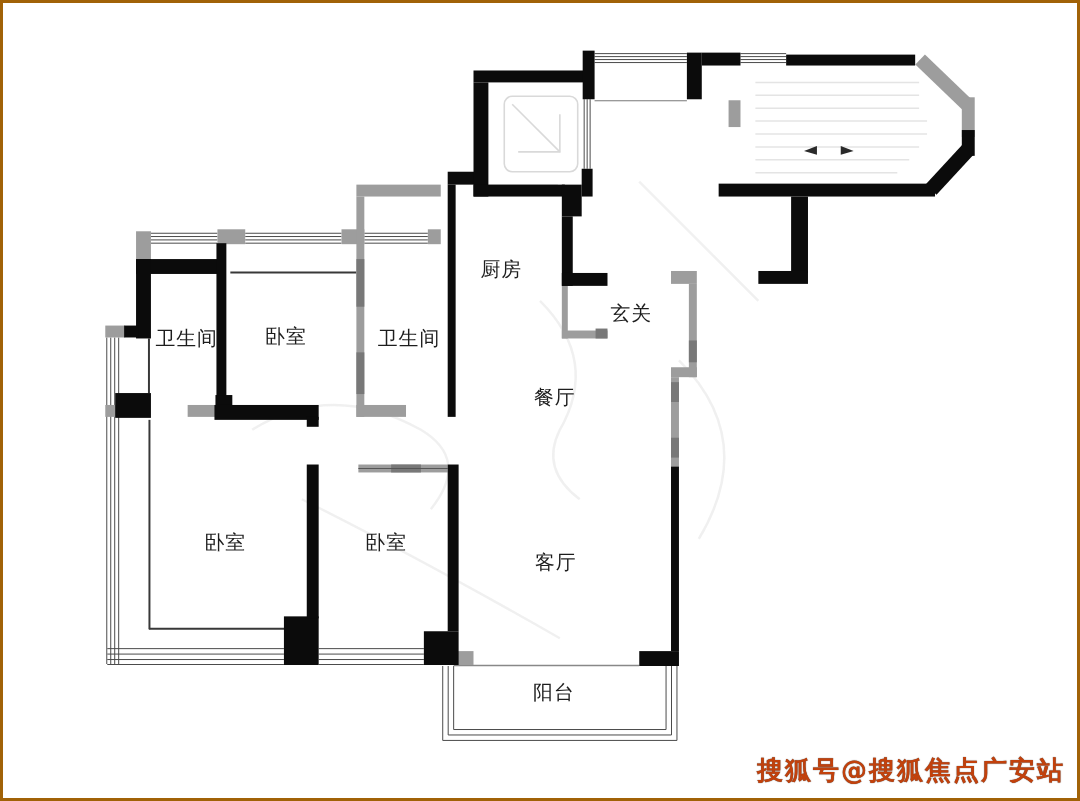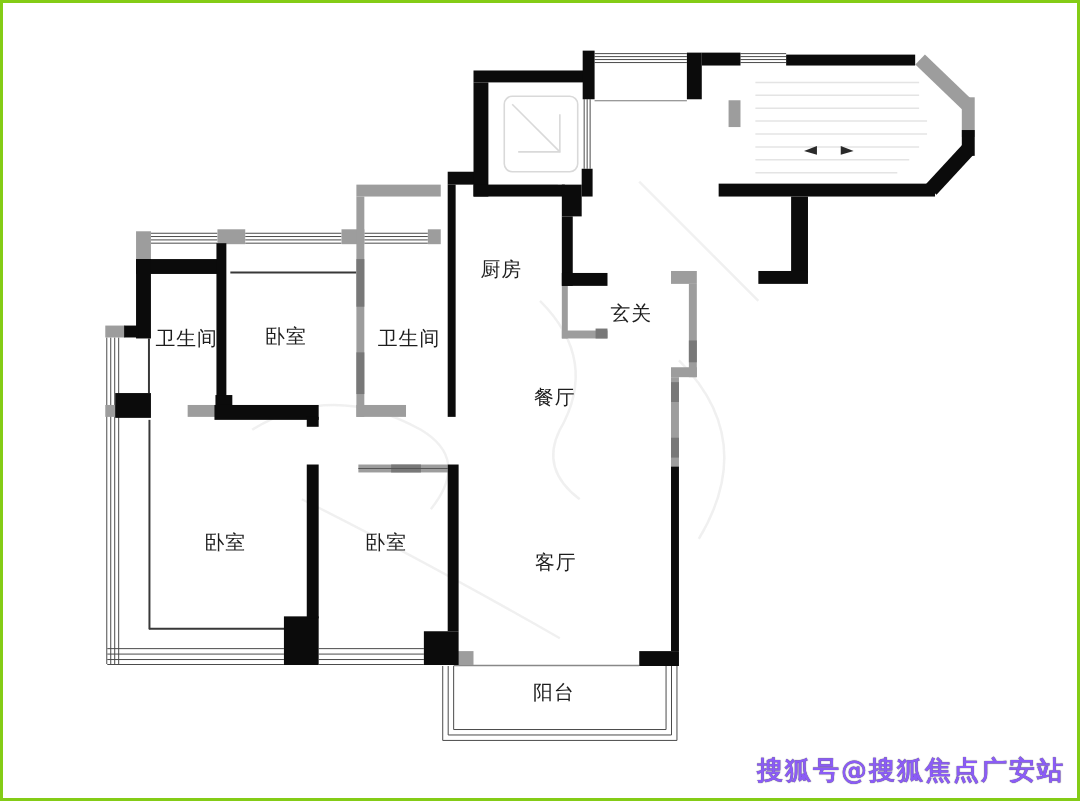--- a/index.html
+++ b/index.html
@@ -1,39 +1,39 @@
 <!DOCTYPE html>
 <html><head>
 <meta charset="utf-8">
 <style>
   html,body{margin:0;padding:0;background:#ffffff;}
   .canvas{
     position:relative;
     width:1080px;height:801px;
     box-sizing:border-box;
     background:#ffffff;
-    border:3px solid #84cc16;
+    border:3px solid #a16207;
     overflow:hidden;
     font-family:"DejaVu Sans", sans-serif;
   }
   svg.plan{position:absolute;left:0;top:0;width:100%;height:100%;}
   .room-label{
     font-family:"DejaVu Sans", sans-serif;
     font-size:20px;
     fill:#1d1d1d;
     letter-spacing:1px;
   }
   .watermark{
     position:absolute;
     right:12px;bottom:10px;
     font-family:"DejaVu Sans", sans-serif;
     font-size:26px;
     font-weight:800;
     letter-spacing:2px;
-    color:#8b5cf6;
+    color:#c2410c;
     text-shadow:0 0 1px #3a3a3a;
     white-space:nowrap;
   }
 </style>
 </head>
 <body>
 
 <div class="canvas">
 <svg class="plan" viewBox="0 0 1080 801" xmlns="http://www.w3.org/2000/svg">
 

